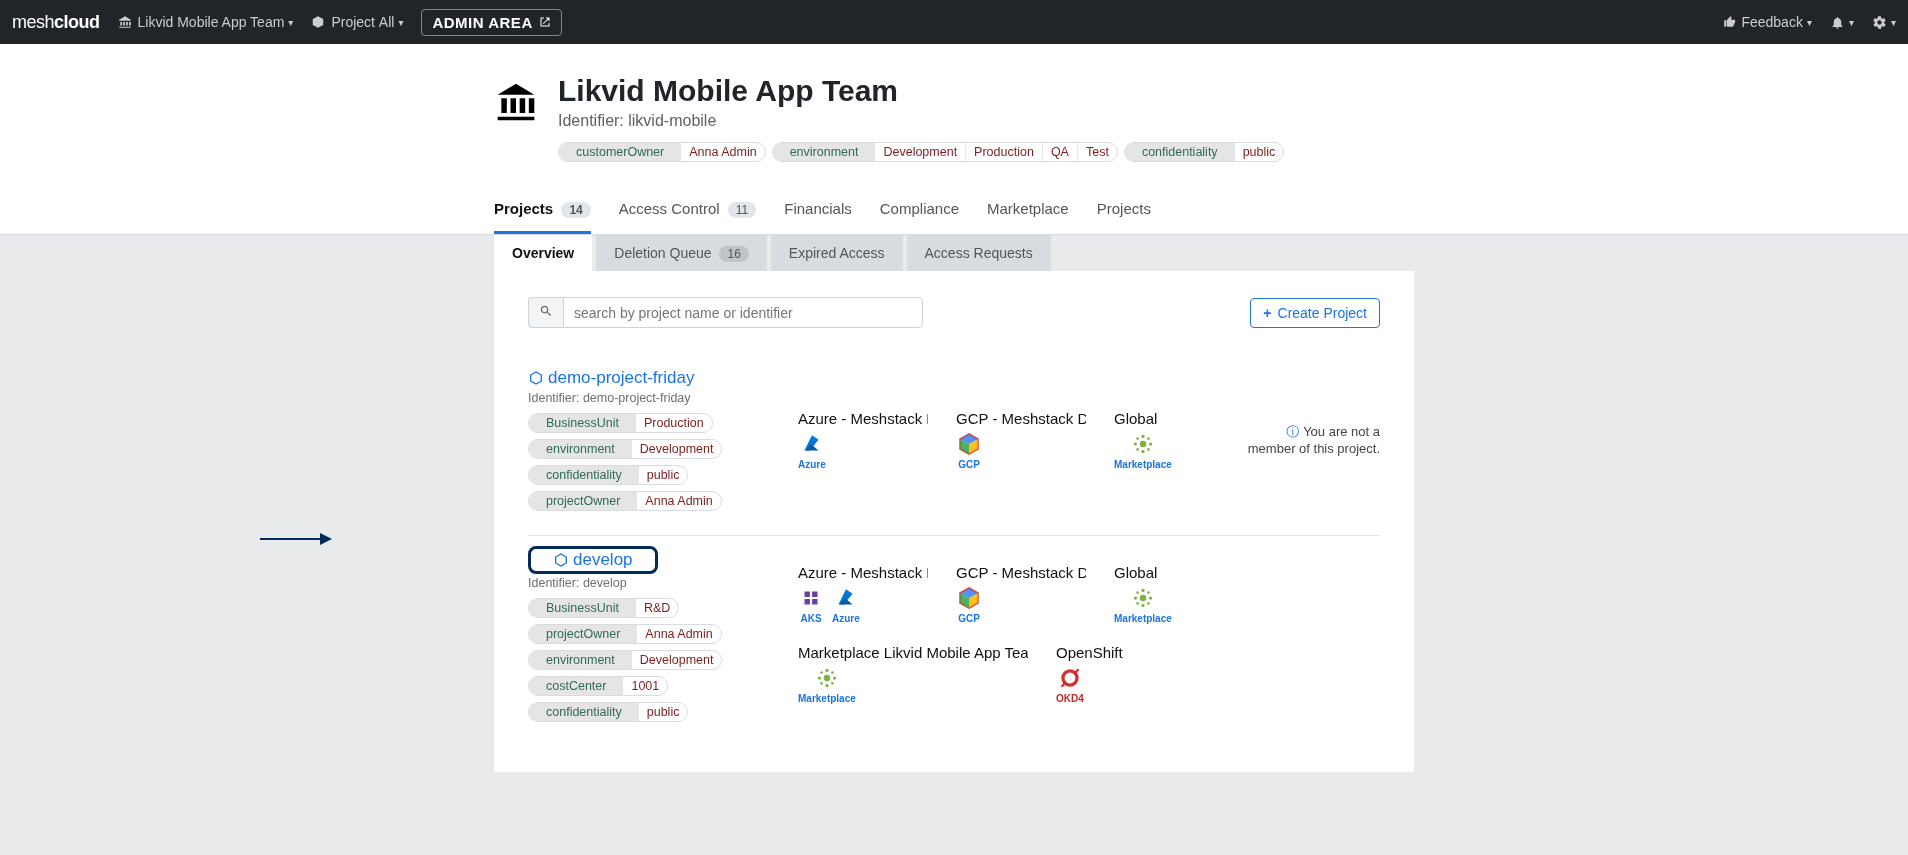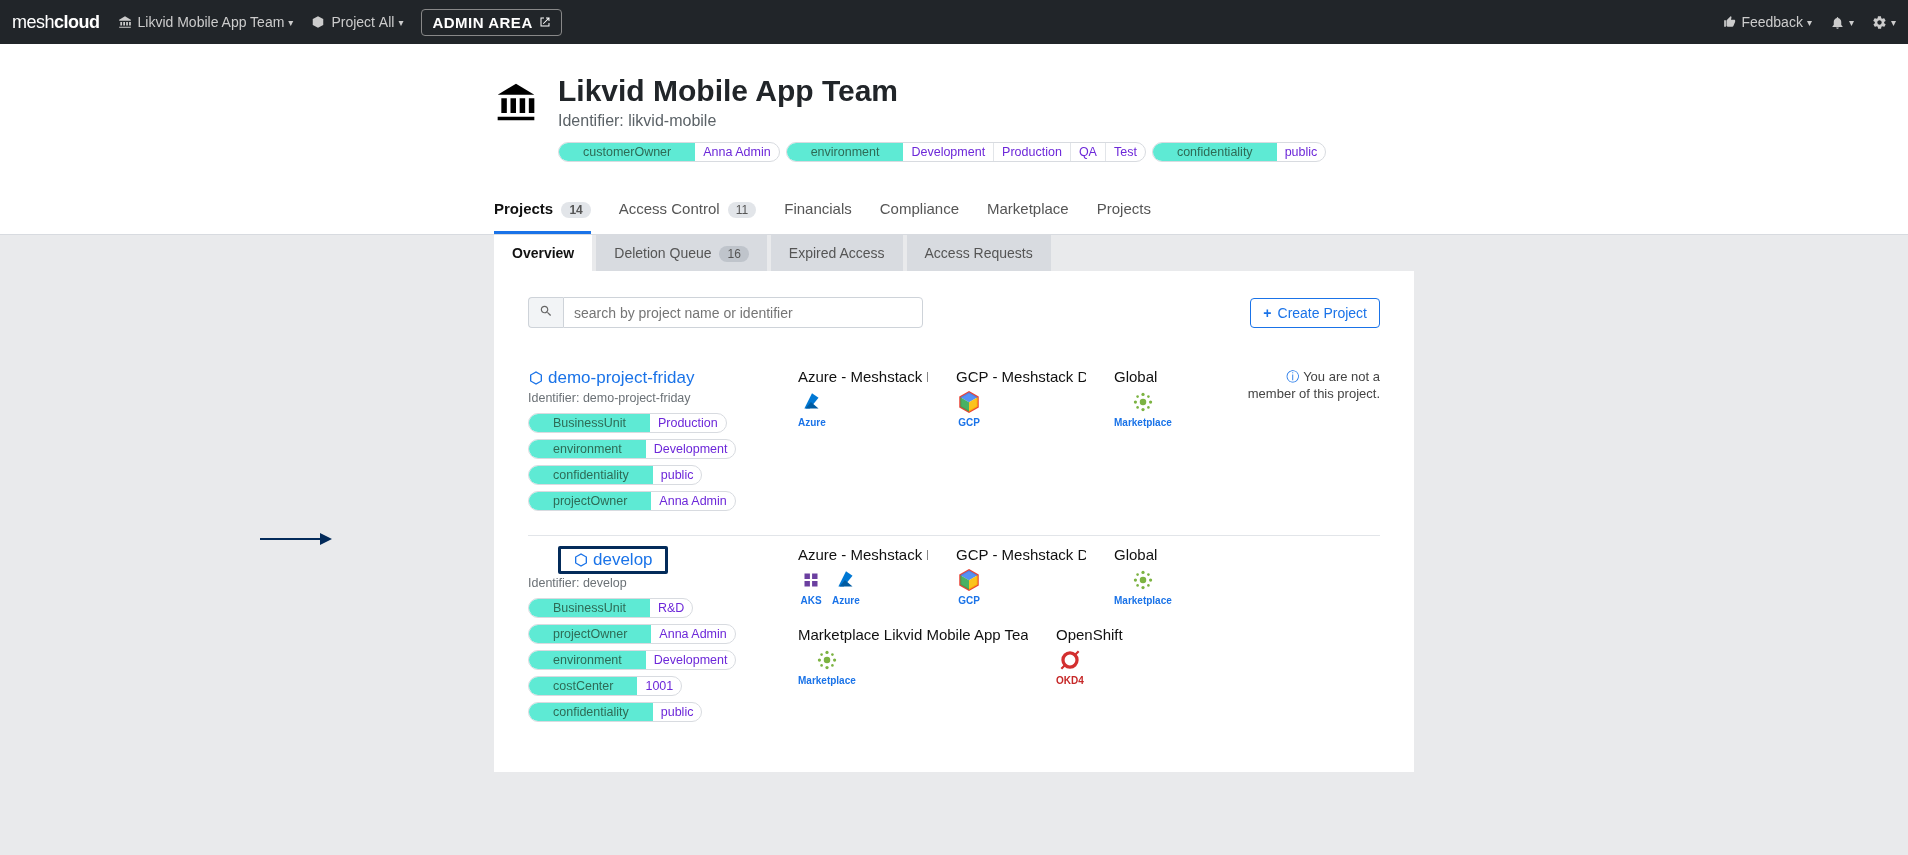--- a/index.html
+++ b/index.html
@@ -18,22 +18,22 @@
   .right-item { color: #ccc; margin-left: 18px; cursor: pointer; display: flex; align-items: center; }
 
   
   .header-wrap { background: #fff; padding: 30px 0 0 0; border-bottom: 1px solid #d8dbe0; }
   .container { max-width: 920px; margin: 0 auto; }
   .team-header { display: flex; align-items: flex-start; }
   .team-title { font-size: 30px; font-weight: 700; }
   .team-id { color: #5b6267; font-size: 16px; margin-top: 4px; }
   .tagrow { margin-top: 12px; display: flex; flex-wrap: wrap; gap: 6px; }
   .taggroup { display: inline-flex; align-items: center; border: 1px solid #d8dbe0; border-radius: 12px; overflow: hidden; font-size: 12.5px; }
-  .tagkey { background: #5eead4; color: #2e6b56; padding: 2px 24px; }
-  .tagval { padding: 2px 8px; color: #6d28d9; }
+  .tagkey { background: #e5e5e5; color: #2e6b56; padding: 2px 17px; }
+  .tagval { padding: 2px 8px; color: #7f1d1d; }
   .tagval + .tagval { border-left: 1px solid #e2e5e9; }
 
   
   .tabs { display: flex; gap: 28px; margin-top: 28px; border-bottom: 0; padding-left: 0; }
   .tab { padding: 10px 0 14px 0; color: #555; cursor: pointer; font-size: 15px; }
   .tab.active { color: #111; border-bottom: 3px solid #1a73e8; font-weight: 600; }
   .badge { background: #e2e5e9; border-radius: 9px; padding: 1px 8px; font-size: 12px; color: #555; margin-left: 4px; }
 
   
   .content-wrap { max-width: 920px; margin: 0 auto; }
@@ -43,40 +43,40 @@
   .subtab .badge { background: #bfc4cb; }
 
   
   .panel { background: #fff; padding: 26px 34px; }
   .panel-top { display: flex; align-items: center; gap: 12px; margin-bottom: 30px; }
   .search-group { display: flex; }
   .search-addon { border: 1px solid #ced3d9; border-right: none; background: #f2f4f6; padding: 6px 10px; border-radius: 4px 0 0 4px; color: #666; }
   .search-input { border: 1px solid #ced3d9; padding: 6px 10px; width: 360px; border-radius: 0 4px 4px 0; font-size: 14px; }
   .create-btn { margin-left: auto; border: 1px solid #1a73e8; color: #1a73e8; background: #fff; border-radius: 4px; padding: 6px 12px; cursor: pointer; font-size: 14px; display: flex; align-items: center; gap: 6px; }
 
-  .project { display: flex; align-items: flex-start; padding: 10px 0 24px 0; border-bottom: 1px solid #e2e5e9; }
+  .project { display: flex; align-items: center; padding: 10px 0 24px 0; border-bottom: 1px solid #e2e5e9; }
   .project:last-child { border-bottom: none; }
   .proj-left { width: 270px; flex-shrink: 0; }
   .proj-name { color: #1a73e8; font-size: 17px; font-weight: 500; display: inline-flex; align-items: center; gap: 4px; }
   .proj-id { color: #6b7176; font-size: 12.5px; margin-top: 2px; }
   .proj-tags { margin-top: 8px; display: flex; flex-wrap: wrap; gap: 6px; }
 
   .proj-mid { flex: 1; display: flex; flex-wrap: wrap; gap: 20px 28px; }
   .platform { width: 130px; }
   .plat-title { font-size: 15px; color: #111; white-space: nowrap; overflow: hidden; text-overflow: clip; margin-bottom: 4px; }
   .plat-icons { display: flex; gap: 8px; align-items: flex-start; }
   .plat-icon { display: flex; flex-direction: column; align-items: center; }
   .plat-icon svg { width: 26px; height: 26px; }
   .plat-label { font-size: 10px; color: #1a73e8; font-weight: 600; margin-top: 2px; }
   .plat-label.red { color: #c62828; }
 
   .proj-right { width: 135px; font-size: 13px; color: #444; text-align: right; }
   .proj-right .info-ico { color: #1a73e8; margin-right: 4px; }
 
-  .highlight-box { border: 3px solid #032b5a; padding: 1px 12px; border-radius: 2px; display: inline-flex; margin-left: 30px; }
+  .highlight-box { border: 3px solid #032b5a; padding: 1px 22px; border-radius: 8px; display: inline-flex; }
 
   .arrow-annot { position: absolute; left: 260px; top: 538px; width: 70px; height: 2px; background: #032b5a; }
   .arrow-annot::after { content: ""; position: absolute; right: -2px; top: -5px; border-left: 12px solid #032b5a; border-top: 6px solid transparent; border-bottom: 6px solid transparent; }
 
   .wide-platform { width: 230px; }
 </style>
 </head>
 <body>
 
 <div class="topnav">

